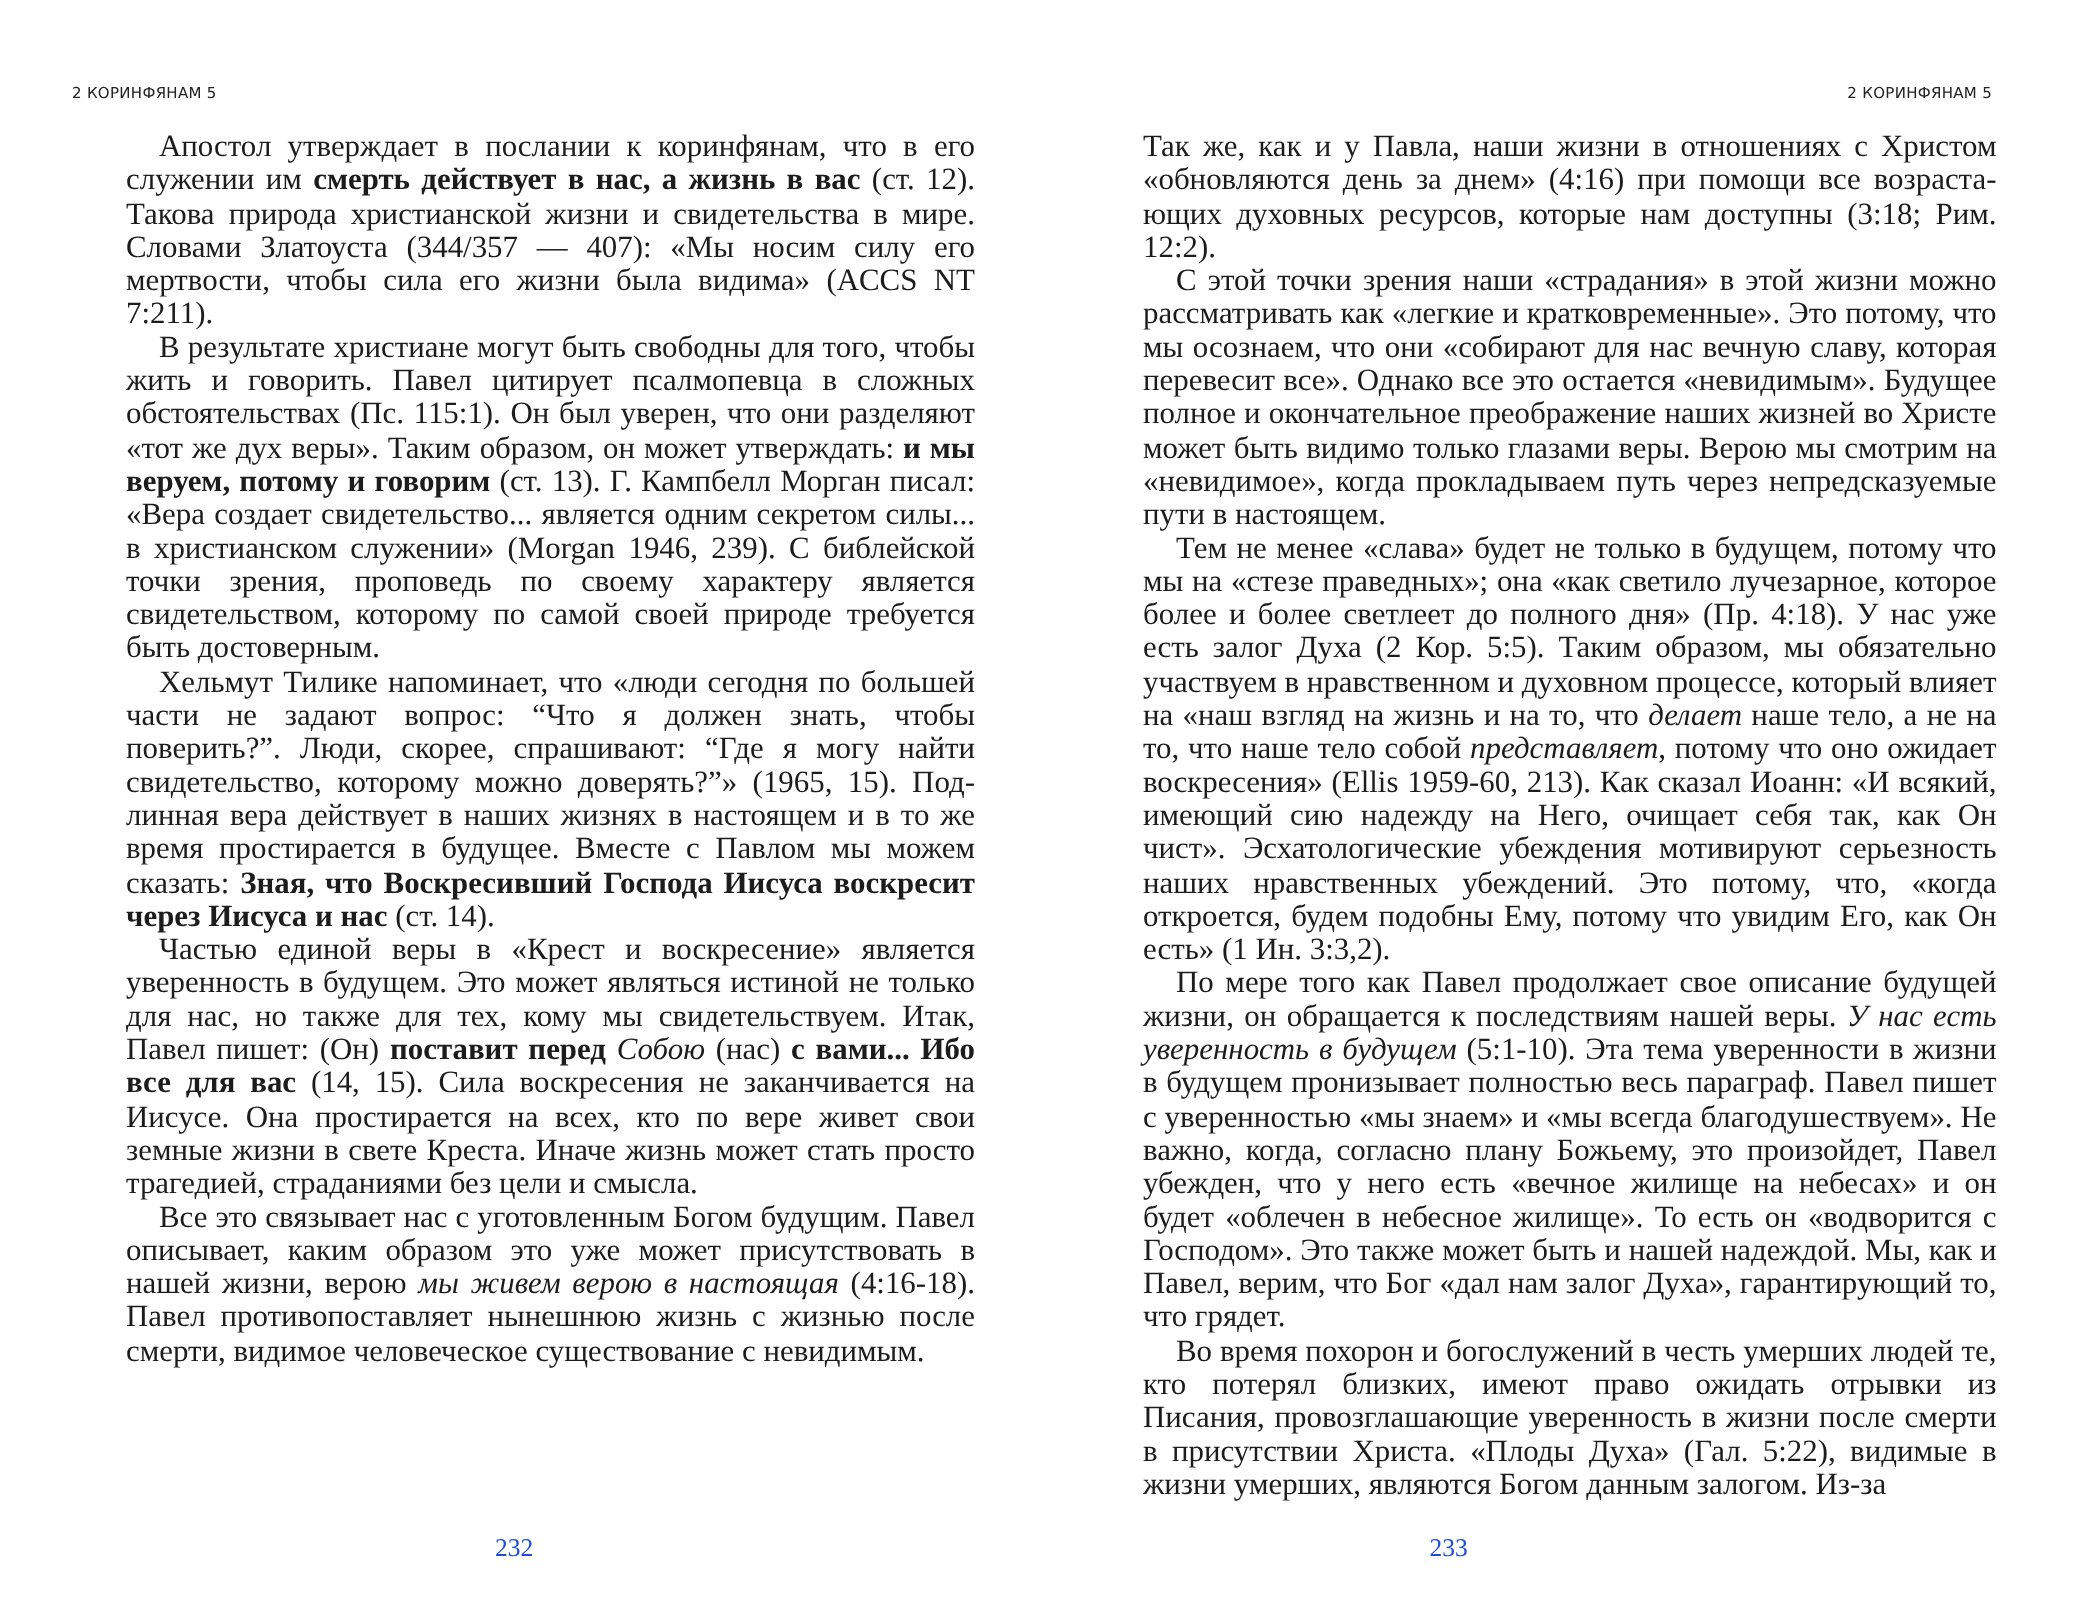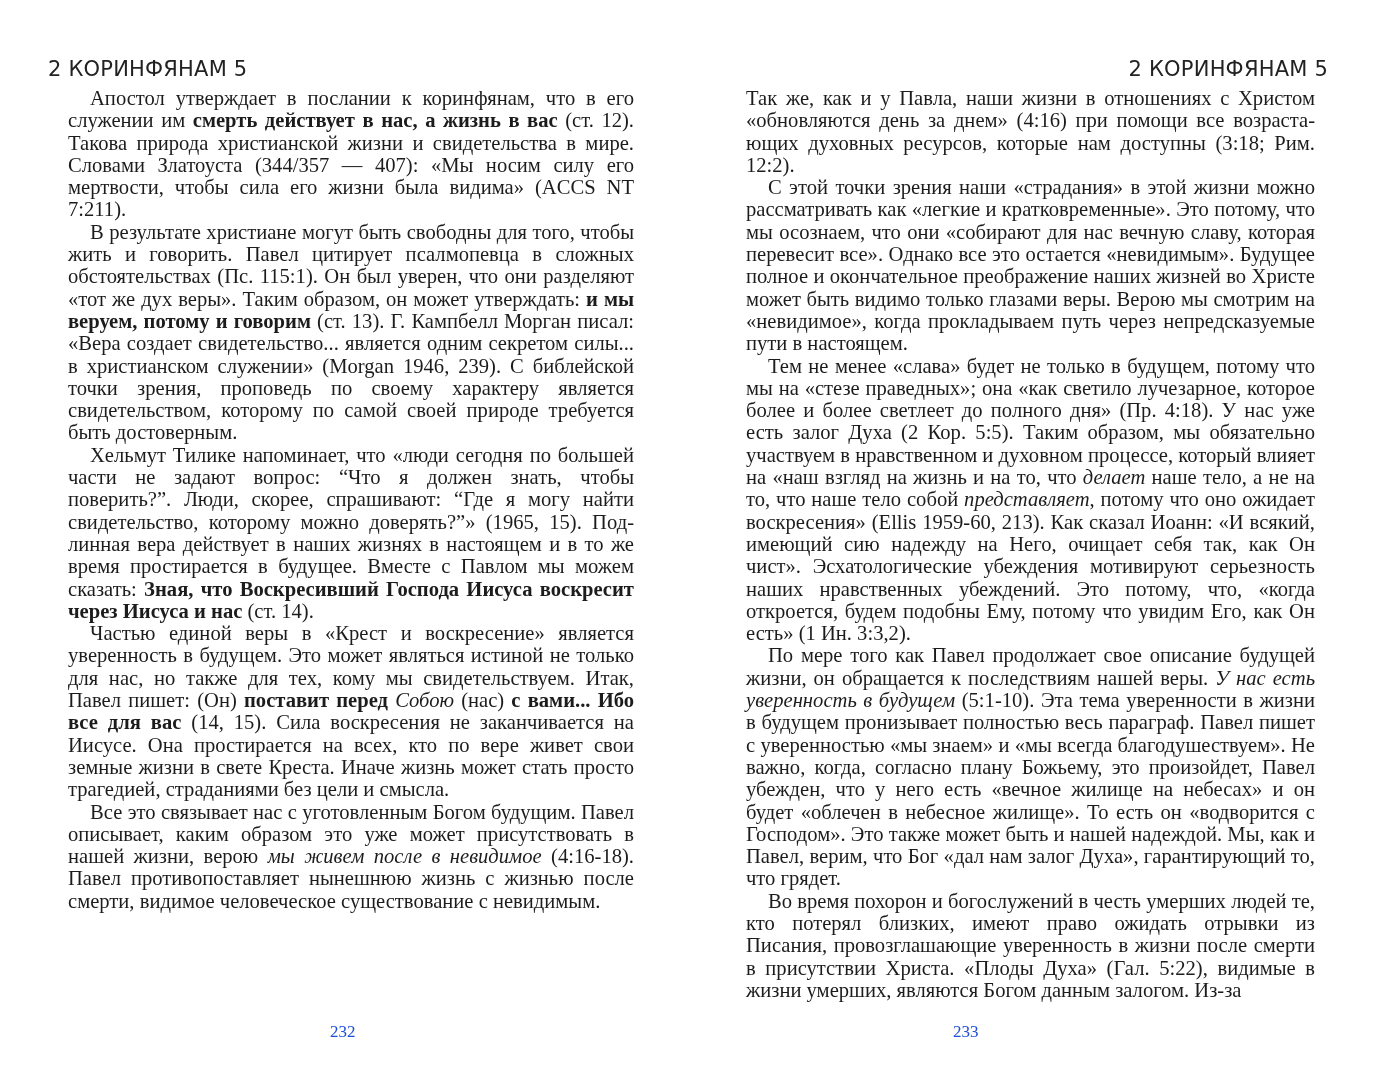--- a/index.html
+++ b/index.html
@@ -2,29 +2,29 @@
 <html><head>
 <meta charset="utf-8">
 <style>
   html, body { margin: 0; padding: 0; background: #ffffff; }
   body { width: 1385px; height: 1080px; position: relative; overflow: hidden; color: #1c1c1c; }
   .page { position: absolute; top: 0; height: 1080px; }
   .page-left { left: 0; width: 692px; }
   .page-right { left: 692px; width: 693px; }
   .running-head {
     position: absolute; top: 57px;
-    font-family: "DejaVu Sans", sans-serif; font-size: 21px; letter-spacing: 0.2px;
+    font-family: "DejaVu Sans", sans-serif; font-size: 10px; letter-spacing: 0.2px;
     color: #222;
   }
   .page-left .running-head { left: 48px; }
   .page-right .running-head { right: 57px; }
   .body-text {
     position: absolute;
     font-family: "Liberation Serif", serif; font-size: 20.6px; line-height: 22.3px;
-    text-align: justify; hyphens: manual;
+    text-align: justify; hyphens: manual; margin-left: 16px;
   }
   .page-left .body-text { left: 68px; top: 87px; width: 566px; }
   .page-right .body-text { left: 54px; top: 87px; width: 569px; }
   .para { margin: 0 0 0 0; text-indent: 22px; }
   .para.noindent { text-indent: 0; }
   .b { font-weight: bold; }
   .i { font-style: italic; }
   .folio {
     position: absolute; top: 1022px;
     font-family: "Liberation Serif", serif; font-size: 17px; color: #1d4ed8;
@@ -35,21 +35,21 @@
 </head>
 <body>
 
 <div class="page page-left">
   <div class="running-head">2 КОРИНФЯНАМ 5</div>
   <div class="body-text">
       <p class="para"><span>Апостол утверждает в послании к коринфянам, что в его служении им </span><span class="b">смерть действует в нас, а жизнь в вас</span><span> (ст. 12). Такова природа христианской жизни и свидетельства в мире. Словами Златоуста (344/357 — 407): «Мы носим силу его мертвости, чтобы сила его жизни была видима» (ACCS NT 7:211).</span></p>
       <p class="para"><span>В результате христиане могут быть свободны для того, чтобы жить и говорить. Павел цитирует псалмопевца в слож­ных обстоятельствах (Пс. 115:1). Он был уверен, что они разделяют «тот же дух веры». Таким образом, он может утверждать: </span><span class="b">и мы веруем, потому и говорим</span><span> (ст. 13). Г. Кам­пбелл Морган писал: «Вера создает свидетельство... является одним секретом силы... в христианском служении» (Morgan 1946, 239). С библейской точки зрения, проповедь по своему характеру является свидетельством, которому по самой своей природе требуется быть достоверным.</span></p>
       <p class="para"><span>Хельмут Тилике напоминает, что «люди сегодня по боль­шей части не задают вопрос: “Что я должен знать, чтобы поверить?”. Люди, скорее, спрашивают: “Где я могу найти свидетельство, которому можно доверять?”» (1965, 15). Под­линная вера действует в наших жизнях в настоящем и в то же время простирается в будущее. Вместе с Павлом мы можем сказать: </span><span class="b">Зная, что Воскресивший Господа Иисуса воскресит через Иисуса и нас</span><span> (ст. 14).</span></p>
       <p class="para"><span>Частью единой веры в «Крест и воскресение» является уверенность в будущем. Это может являться истиной не толь­ко для нас, но также для тех, кому мы свидетельствуем. Итак, Павел пишет: (Он) </span><span class="b">поставит перед </span><span class="i">Собою</span><span> (нас) </span><span class="b">с вами... Ибо все для вас</span><span> (14, 15). Сила воскресения не заканчивается на Иисусе. Она простирается на всех, кто по вере живет свои земные жизни в свете Креста. Иначе жизнь может стать просто трагедией, страданиями без цели и смысла.</span></p>
-      <p class="para"><span>Все это связывает нас с уготовленным Богом будущим. Павел описывает, каким образом это уже может присутство­вать в нашей жизни, верою </span><span class="i">мы живем после в невидимое</span><span> (4:16-18). Павел противопоставляет нынешнюю жизнь с жиз­нью после смерти, видимое человеческое существование с не­видимым.</span></p>
+      <p class="para"><span>Все это связывает нас с уготовленным Богом будущим. Павел описывает, каким образом это уже может присутство­вать в нашей жизни, верою </span><span class="i">мы живем верою в настоящая</span><span> (4:16-18). Павел противопоставляет нынешнюю жизнь с жиз­нью после смерти, видимое человеческое существование с не­видимым.</span></p>
     </div>
   <div class="folio">232</div>
 </div>
 
 <div class="page page-right">
   <div class="running-head">2 КОРИНФЯНАМ 5</div>
   <div class="body-text">
       <p class="para noindent"><span>Так же, как и у Павла, наши жизни в отношениях с Христом «обновляются день за днем» (4:16) при помощи все возраста­ющих духовных ресурсов, которые нам доступны (3:18; Рим. 12:2).</span></p>
       <p class="para"><span>С этой точки зрения наши «страдания» в этой жизни можно рассматривать как «легкие и кратковременные». Это потому, что мы осознаем, что они «собирают для нас вечную славу, которая перевесит все». Однако все это остается «неви­димым». Будущее полное и окончательное преображение на­ших жизней во Христе может быть видимо только глазами веры. Верою мы смотрим на «невидимое», когда прокладыва­ем путь через непредсказуемые пути в настоящем.</span></p>
       <p class="para"><span>Тем не менее «слава» будет не только в будущем, потому что мы на «стезе праведных»; она «как светило лучезарное, которое более и более светлеет до полного дня» (Пр. 4:18). У нас уже есть залог Духа (2 Кор. 5:5). Таким образом, мы обязательно участвуем в нравственном и духовном процессе, который влияет на «наш взгляд на жизнь и на то, что </span><span class="i">делает</span><span> наше тело, а не на то, что наше тело собой </span><span class="i">представляет</span><span>, потому что оно ожидает воскресения» (Ellis 1959-60, 213). Как сказал Иоанн: «И всякий, имеющий сию надежду на Него, очищает себя так, как Он чист». Эсхатологические убеждения мотивируют серьезность наших нравственных убеждений. Это потому, что, «когда откроется, будем подобны Ему, потому что увидим Его, как Он есть» (1 Ин. 3:3,2).</span></p>

